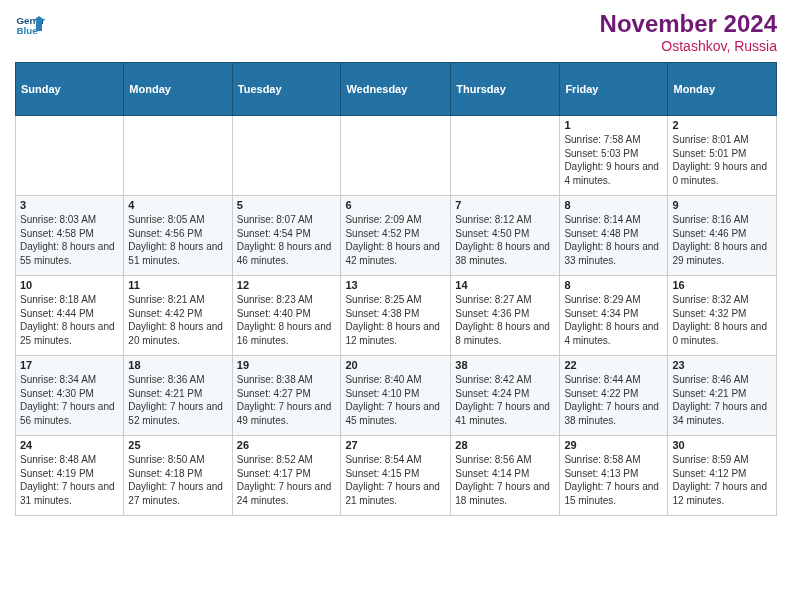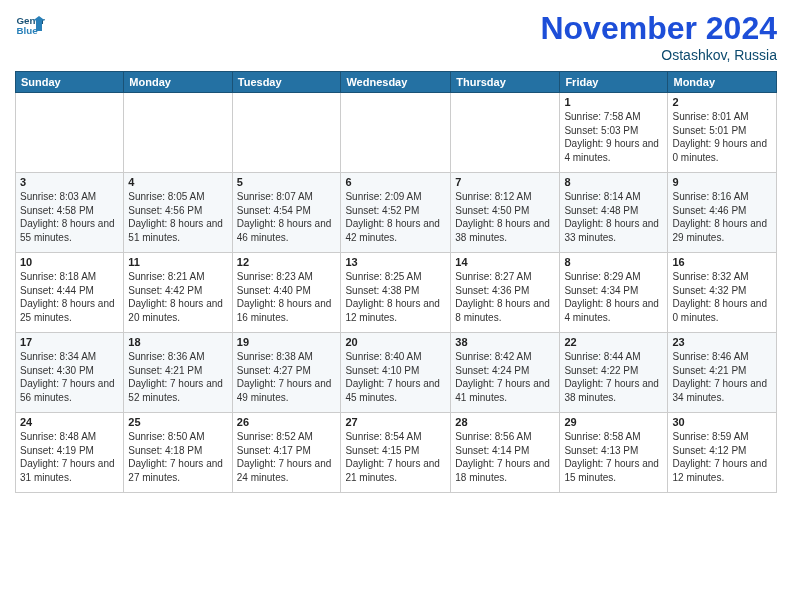--- a/index.html
+++ b/index.html
@@ -27,38 +27,38 @@
       gap: 4px;
     }
     .logo-icon {
       width: 30px;
       height: 30px;
     }
     .title-area {
       text-align: right;
     }
     .month-title {
-      font-size: 32px;
+      font-size: 24px;
       font-weight: bold;
-      color: #1d4ed8;
+      color: #701a75;
     }
     .location {
       font-size: 14px;
-      color: #0c4a6e;
+      color: #be185d;
     }
     .calendar {
       width: 100%;
       border-collapse: collapse;
     }
     .calendar th {
       background: #2471a3;
       color: #fff;
       font-size: 11px;
       font-weight: bold;
-      padding: 4px 5px;
+      padding: 20px 5px;
       text-align: left;
       border: 1px solid #1a5276;
     }
     .calendar td {
       vertical-align: top;
       border: 1px solid #ccc;
       padding: 3px 4px;
       width: 113px;
       height: 80px;
       background: #fff;

